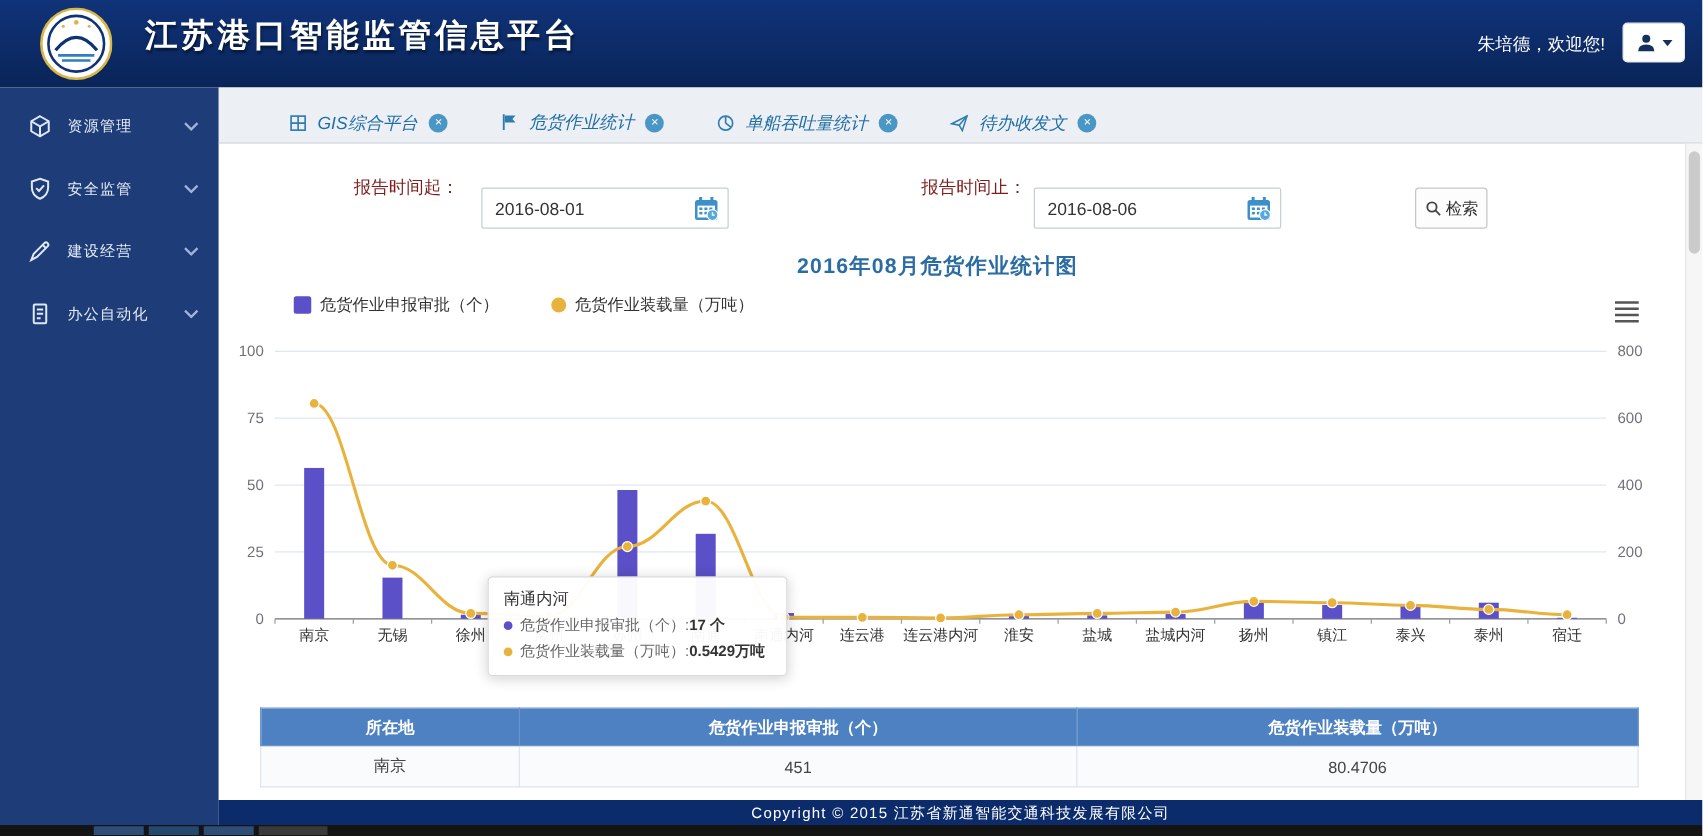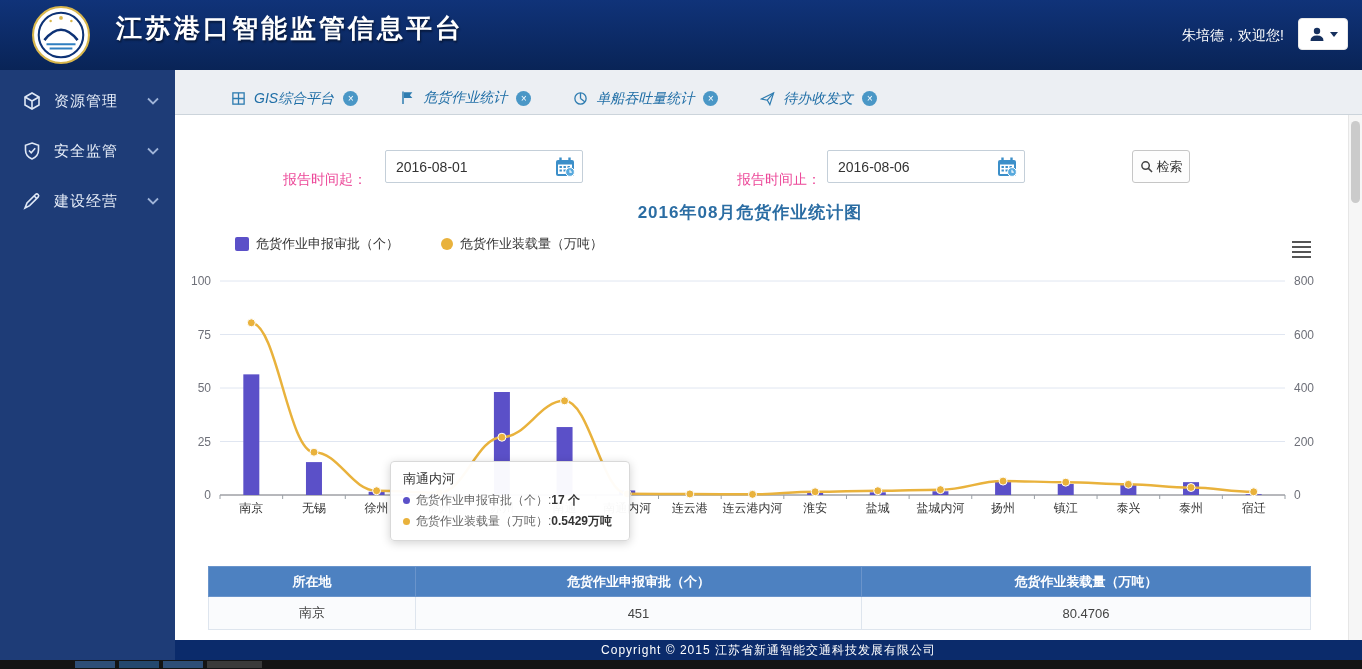--- a/index.html
+++ b/index.html
@@ -11,41 +11,41 @@
   .logo { position:absolute; left:32px; top:6px; width:58px; height:58px; }
   .titles { position:absolute; left:116px; top:11px; }
   .app-title { font-size:26px; font-weight:bold; color:#fff; letter-spacing:3px; text-shadow:1px 2px 2px rgba(0,0,0,.45); }
   .app-subtitle { font-size:11px; font-weight:bold; color:#2eb0f0; letter-spacing:.4px; margin-top:4px; }
   .welcome { position:absolute; right:78px; top:27px; color:#fff; font-size:14px; }
   .user-btn { position:absolute; right:14px; top:18px; width:50px; height:32px; background:#fff; border:1px solid #e8e8e8; border-radius:4px; display:flex; align-items:center; justify-content:center; gap:5px; cursor:pointer; }
   .caret { width:0; height:0; border-left:4px solid transparent; border-right:4px solid transparent; border-top:5px solid #16305e; }
 
   
   .sidebar { position:absolute; left:0; top:70px; width:175px; height:590px; background:#1e3c77; padding-top:6px; }
-  .side-item { height:50px; display:flex; align-items:center; padding:0 16px 0 22px; color:#e6edf8; font-size:15px; cursor:pointer; }
+  .side-item { height:50px; display:flex; align-items:center; padding:0 16px 0 22px; color:#e6edf8; font-size:12px; cursor:pointer; }
   .side-icon { width:20px; height:20px; margin-right:12px; flex:none; }
   .side-label { flex:1; letter-spacing:1px; }
 
   
   .main { position:absolute; left:175px; top:70px; width:1187px; height:570px; }
   .tabbar { position:relative; height:45px; background:#eceff3; border-bottom:1px solid #ccd4db; display:flex; align-items:flex-end; padding-left:30px; }
   .tab { position:relative; height:31px; display:flex; align-items:center; padding:0 22px 0 26px; margin-right:-6px; cursor:pointer;font-style:italic; }
   .tab-shape { position:absolute; inset:0; background:#c3cbd4; clip-path:polygon(13px 0, calc(100% - 13px) 0, 100% 100%, 0 100%); }
   .tab-shape::after { content:""; position:absolute; inset:1px 1px 0 1px; background:linear-gradient(#fbfcfd,#edf0f4); clip-path:polygon(12.5px 0, calc(100% - 12.5px) 0, 100% 100%, 0 100%); }
   .tab.active { height:34px; margin-bottom:-1px; z-index:3; }
   .tab.active .tab-shape::after { background:#fff; }
   .tab > span { position:relative; z-index:2; }
   .tab-icon { width:16px; height:16px; margin-right:7px; display:inline-flex; }
   .tab-label { font-size:14px; color:#1f6ea6; white-space:nowrap; }
   .tab-close { width:15px; height:15px; margin-left:9px; border-radius:50%; background:#4a97c6; color:#fff; font-size:10px; line-height:15px; text-align:center; cursor:pointer; }
 
   .content { position:relative; height:525px; background:#fff; }
 
   
-  .f-label { position:absolute; top:56px; font-size:14px; color:#ec4899; }
+  .f-label { position:absolute; top:26px; font-size:14px; color:#7f1d1d; }
   .date-input { position:absolute; top:35px; width:198px; height:33px; border:1px solid #c4cfd9; border-radius:2px; background:#fff; display:flex; align-items:center; padding:0 6px 0 10px; font-size:14px; color:#333; cursor:text; }
   .date-input .val { flex:1; }
   .cal-btn { width:22px; height:22px; cursor:pointer; flex:none; }
   .search-btn { position:absolute; left:957px; top:35px; width:58px; height:33px; background:#fdfdfd; border:1px solid #c6c6c6; border-radius:3px; font-size:13px; color:#333; display:flex; align-items:center; justify-content:center; gap:4px; cursor:pointer; }
 
   .chart-title { position:absolute; top:86px; left:0; width:1150px; text-align:center; font-size:17px; font-weight:bold; color:#2b6da3; letter-spacing:1px; }
 
   .legend { position:absolute; top:120px; left:60px; display:flex; gap:42px; }
   .legend-item { display:flex; align-items:center; gap:7px; font-size:13px; color:#333; cursor:pointer; }
   .sw-bar { width:14px; height:14px; border-radius:2px; }
@@ -131,20 +131,32 @@
               <path d="M1 1.5 L6 6.5 L11 1.5" stroke="#9fb4d8" stroke-width="1.8" fill="none"></path>
             </svg>
           </span>
         </div>
         <div class="side-item">
           <span class="side-icon"><svg viewBox="0 0 20 20" width="20" height="20" fill="none" stroke="#dfe8f6" stroke-width="1.6">
               <path d="M3 17 L5 12 L13.5 3.5 a1.8 1.8 0 0 1 2.6 2.6 L7.6 14.6 Z"></path>
               <path d="M12.2 5 l2.6 2.6"></path>
             </svg></span>
           <span class="side-label">建设经营</span>
+          <span style="display:inline-flex;">
+            <svg width="12" height="8" viewBox="0 0 12 8">
+              <path d="M1 1.5 L6 6.5 L11 1.5" stroke="#9fb4d8" stroke-width="1.8" fill="none"></path>
+            </svg>
+          </span>
+        </div>
+        <div class="side-item">
+          <span class="side-icon"><svg viewBox="0 0 20 20" width="20" height="20" fill="none" stroke="#dfe8f6" stroke-width="1.6">
+              <rect x="5" y="2.5" width="10" height="15" rx="1"></rect>
+              <path d="M7.5 6.5 h5 M7.5 10 h5 M7.5 13.5 h3"></path>
+            </svg></span>
+          <span class="side-label">办公自动化</span>
           <span style="display:inline-flex;">
             <svg width="12" height="8" viewBox="0 0 12 8">
               <path d="M1 1.5 L6 6.5 L11 1.5" stroke="#9fb4d8" stroke-width="1.8" fill="none"></path>
             </svg>
           </span>
         </div>
       </nav>
     </div>
 
   <div class="main">

